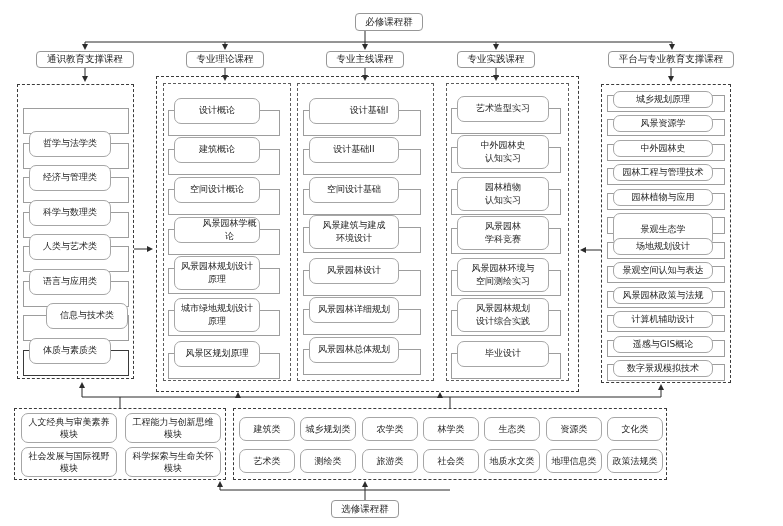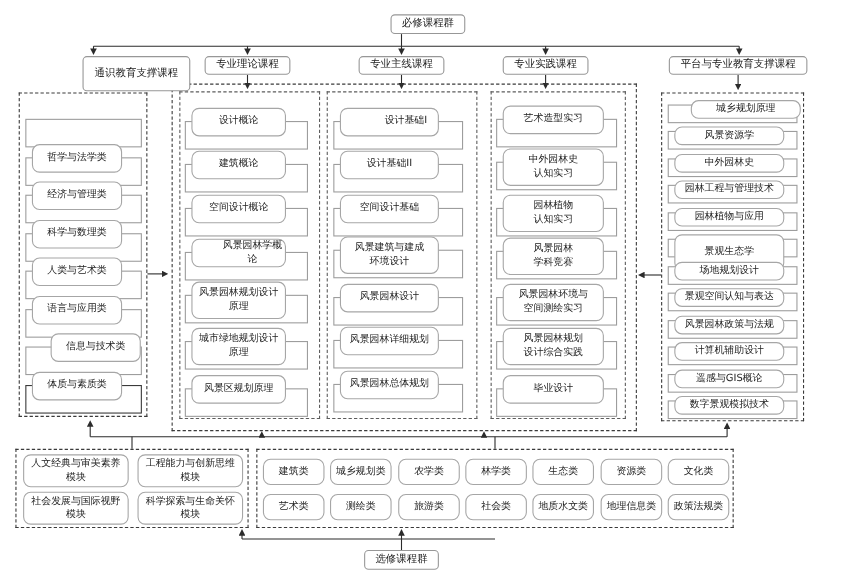--- a/index.html
+++ b/index.html
@@ -76,21 +76,21 @@
       <path d="M450 397 V408"></path>
       <path d="M220 490 H450"></path>
       <path d="M220 490 V483" marker-end="url(#ah)"></path>
       <path d="M365 490 V483" marker-end="url(#ah)"></path>
       <path d="M365 500 V490"></path>
     </g>
   </svg>
 
   <div class="node" style="left:331px; top:13px; width:68px; height:18px;margin-left:24px;">必修课程群</div>
 
-  <div class="node" style="left:36px;  top:51px; width:98px;  height:32px;margin-left:39px;">通识教育支撑课程</div>
+  <div class="node" style="left:36px;  top:51px; width:98px;  height:17px;">通识教育支撑课程</div>
   <div class="node" style="left:186px; top:51px; width:78px;  height:17px;">专业理论课程</div>
   <div class="node" style="left:326px; top:51px; width:78px;  height:17px;">专业主线课程</div>
   <div class="node" style="left:457px; top:51px; width:78px;  height:17px;">专业实践课程</div>
   <div class="node" style="left:608px; top:51px; width:126px; height:17px;">平台与专业教育支撑课程</div>
 
   <div class="container-dashed" style="left:156px; top:76px; width:423px; height:316px;"></div>
 
   <div class="container-dashed" id="col0" style="left:17px;  top:84px; width:117px; height:295px;">
       <div class="item-back" style="left: 5px; top: 23px; width: 106px; height: 26px;"></div>
       <div class="item-back" style="left: 5px; top: 58px; width: 106px; height: 26px;"></div>
@@ -159,21 +159,21 @@
       <div class="item-front" style="left: 10px; top: 174px; width: 92px; height: 34px;">风景园林环境与
 空间测绘实习</div>
       <div class="item-back" style="left: 4px; top: 226px; width: 110px; height: 26px;"></div>
       <div class="item-front" style="left: 10px; top: 214px; width: 92px; height: 34px;">风景园林规划
 设计综合实践</div>
       <div class="item-back" style="left: 4px; top: 269px; width: 110px; height: 26px;"></div>
       <div class="item-front" style="left: 10px; top: 257px; width: 92px; height: 26px;">毕业设计</div>
     </div>
   <div class="container-dashed" id="col4" style="left:601px; top:84px; width:130px; height:299px;">
       <div class="item-back" style="left: 5px; top: 10px; width: 118px; height: 17px;"></div>
-      <div class="item-front" style="left: 26px; top: 6px; width: 100px; height: 17px;">城乡规划原理</div>
+      <div class="item-front" style="left: 11px; top: 6px; width: 100px; height: 17px;">城乡规划原理</div>
       <div class="item-back" style="left: 5px; top: 34px; width: 118px; height: 17px;"></div>
       <div class="item-front" style="left: 11px; top: 30px; width: 100px; height: 17px;">风景资源学</div>
       <div class="item-back" style="left: 5px; top: 59px; width: 118px; height: 17px;"></div>
       <div class="item-front" style="left: 11px; top: 55px; width: 100px; height: 17px;">中外园林史</div>
       <div class="item-back" style="left: 5px; top: 83px; width: 118px; height: 17px;"></div>
       <div class="item-front" style="left: 11px; top: 79px; width: 100px; height: 17px;">园林工程与管理技术</div>
       <div class="item-back" style="left: 5px; top: 108px; width: 118px; height: 17px;"></div>
       <div class="item-front" style="left: 11px; top: 104px; width: 100px; height: 17px;">园林植物与应用</div>
       <div class="item-back" style="left: 5px; top: 132px; width: 118px; height: 17px;"></div>
       <div class="item-front" style="left: 11px; top: 128px; width: 100px; height: 33px;">景观生态学</div>

